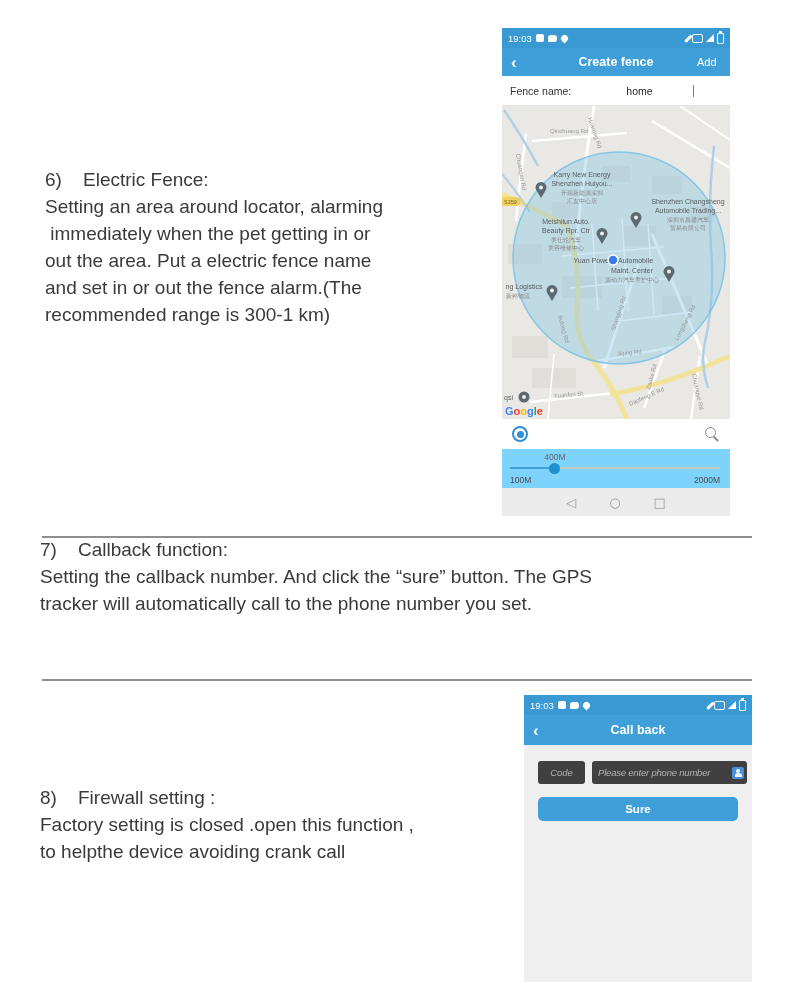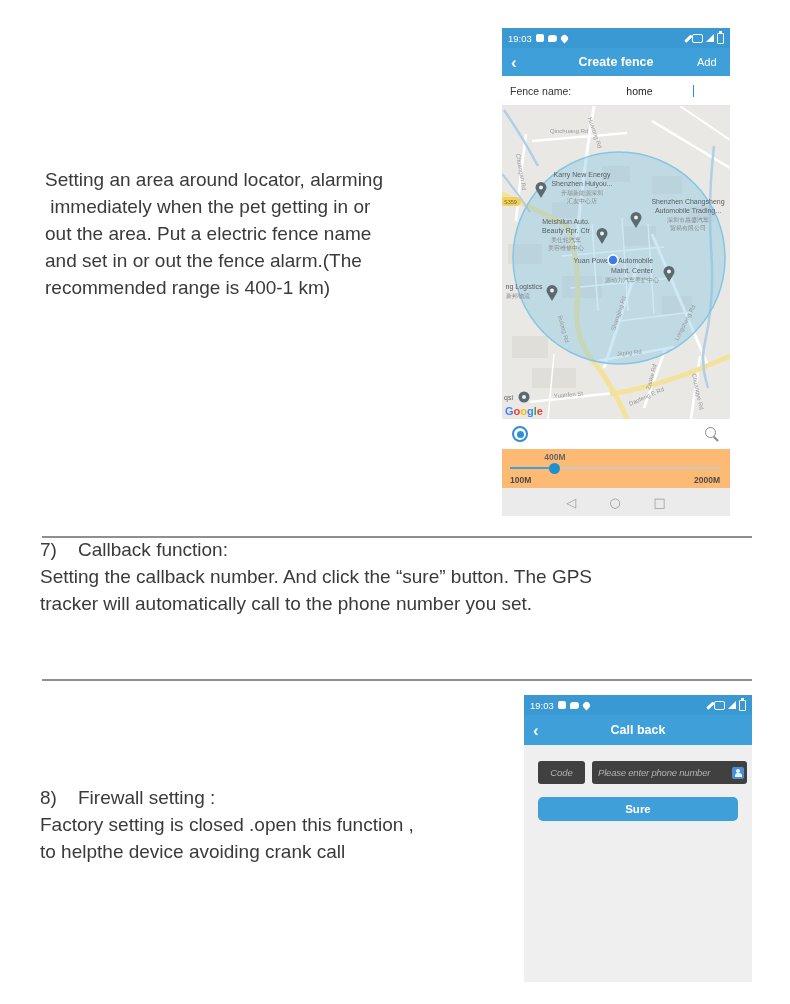--- a/index.html
+++ b/index.html
@@ -60,21 +60,21 @@
               justify-content:space-between;padding:0 10px;flex:none;}
   .loc-icon{width:12px;height:12px;border:2px solid #2e8fd4;border-radius:50%;position:relative;}
   .loc-icon::after{content:"";position:absolute;inset:2.5px;background:#2e8fd4;border-radius:50%;}
   .search-icon{position:relative;width:16px;height:16px;}
   .search-icon::before{content:"";position:absolute;left:1px;top:1px;width:9px;height:9px;
       border:1.4px solid #8a8a8a;border-radius:50%;}
   .search-icon::after{content:"";position:absolute;left:11px;top:10px;width:1.6px;height:6px;
       background:#8a8a8a;transform:rotate(-45deg);}
 
   
-  .sliderarea{height:39px;background:#fdba74;position:relative;flex:none;font-weight:bold;}
+  .sliderarea{height:39px;background:#7dd3fc;position:relative;flex:none;}
   .slider-value{position:absolute;left:36px;top:3px;width:34px;text-align:center;
                 font-size:8.5px;color:#666;}
   .slider-track{position:absolute;left:8px;right:10px;top:18px;height:2px;background:#c9c9c9;}
   .slider-fill{position:absolute;left:0;top:0;height:2px;width:21%;background:#3f9fd9;}
   .slider-thumb{position:absolute;left:21%;top:-4.5px;width:11px;height:11px;margin-left:-5.5px;
                 border-radius:50%;background:#1f8fd0;}
   .slider-minmax{position:absolute;left:8px;right:10px;bottom:3px;display:flex;
                  justify-content:space-between;font-size:8.5px;color:#4a4a4a;}
 
   
@@ -96,25 +96,26 @@
   .sure-btn{position:absolute;left:14px;right:14px;top:52px;height:24px;background:#3f9fd9;
             border-radius:5px;color:#fff;font-size:11.5px;font-weight:bold;display:flex;
             align-items:center;justify-content:center;}
 </style>
 </head>
 <body>
 
 <div class="page">
 
   <div class="text-block" id="sec6">
+    <div class="sec-title"><span class="sec-num">6)</span><span>Electric Fence:</span></div>
     <div class="sec-line">Setting an area around locator, alarming</div>
     <div class="sec-line"> immediately when the pet getting in or</div>
     <div class="sec-line">out the area. Put a electric fence name</div>
     <div class="sec-line">and set in or out the fence alarm.(The</div>
-    <div class="sec-line">recommended range is 400-1 km)</div>
+    <div class="sec-line">recommended range is 300-1 km)</div>
   </div>
 
   <div class="phone" id="phone1">
     <div class="statusbar">
       <span>19:03</span>
       <span class="si si-app"></span>
       <span class="si si-keys"></span>
       <span class="si si-pin"></span>
       <span class="sb-right">
         <span class="si si-pen"></span>

